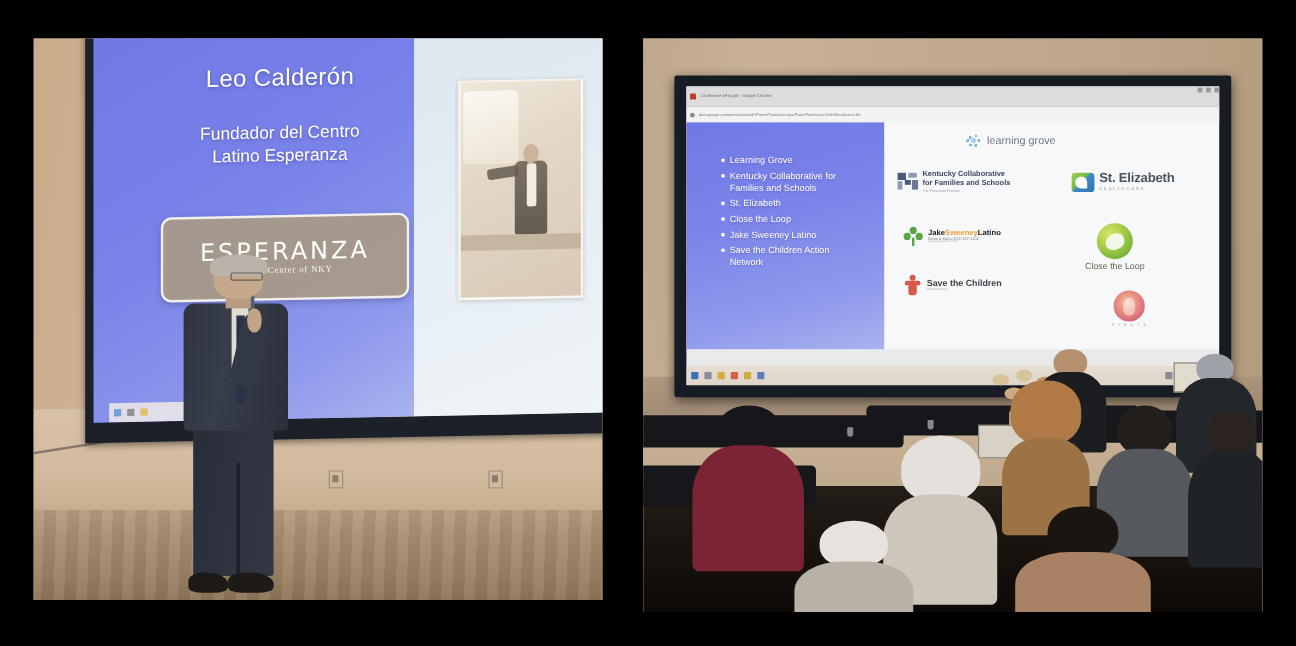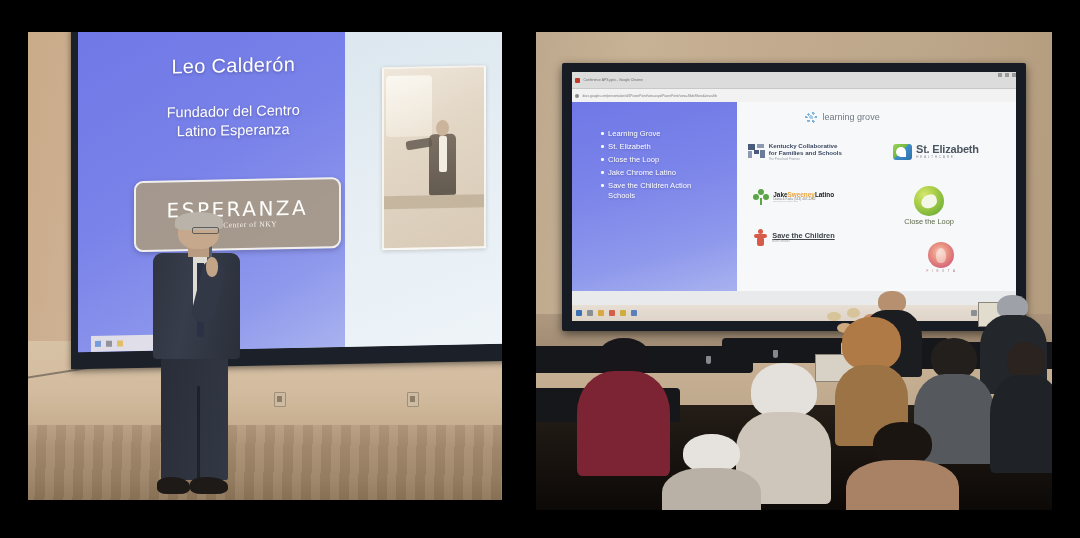--- a/index.html
+++ b/index.html
@@ -224,21 +224,21 @@
   .ctl-txt{font-size:7.4px;color:#5d6a4c;white-space:nowrap;}
 
   
   .lg-stc{left:6%;top:67%;}
   .stc-mark{width:15px;height:17px;position:relative;}
   .stc-mark i{position:absolute;background:#d85a4a;}
   .stc-mark i:nth-child(1){left:5px;top:0;width:5px;height:5px;border-radius:50%;}
   .stc-mark i:nth-child(2){left:1px;top:5px;width:13px;height:4px;border-radius:2px;}
   .stc-mark i:nth-child(3){left:4px;top:8px;width:7px;height:9px;border-radius:2px;}
   .stc-txt{display:flex;flex-direction:column;}
-  .stc-txt b{font-size:7.4px;color:#3f4449;line-height:1.1;white-space:nowrap;text-decoration:underline;}
+  .stc-txt b{font-size:7.4px;color:#3f4449;line-height:1.1;white-space:nowrap;}
   .stc-txt span{font-size:2.6px;color:#a8adb2;white-space:nowrap;}
 
   
   .lg-fiesta{left:68%;top:74%;flex-direction:column;gap:1px;}
   .fiesta-mark{width:26px;height:26px;border-radius:50%;
     background:radial-gradient(circle at 45% 40%,#f6c6b6 0%,#e88f7e 40%,#d4647c 75%,#b8486a 100%);
     position:relative;}
   .fiesta-mark:after{content:"";position:absolute;left:8px;top:6px;width:10px;height:15px;
     background:rgba(255,255,255,.45);border-radius:50% 50% 40% 40%;}
   .fiesta-txt{font-size:3px;color:#b07a86;letter-spacing:1.4px;}
@@ -366,24 +366,25 @@
           <div class="chrome-urlbar">
             <span class="chrome-lock"></span>
             <span class="chrome-url">docs.google.com/presentation/d/1PowerPoint/view.aspx/PowerPoint/view=SlideShow&amp;view=file</span>
           </div>
         </div>
 
         <div class="sl-body">
           <div class="sl-left">
             <ul class="sl-list">
               <li>Learning Grove</li>
+              <li>Kentucky Collaborative for Families and Schools</li>
               <li>St. Elizabeth</li>
               <li>Close the Loop</li>
-              <li>Jake Chrome Latino</li>
-              <li>Save the Children Action Schools</li>
+              <li>Jake Sweeney Latino</li>
+              <li>Save the Children Action Network</li>
             </ul>
           </div>
 
           <div class="sl-right">
 
             <div class="lg lg-grove">
               <span class="grove-mark"></span>
               <span class="lg-txt">learning grove</span>
             </div>
 

